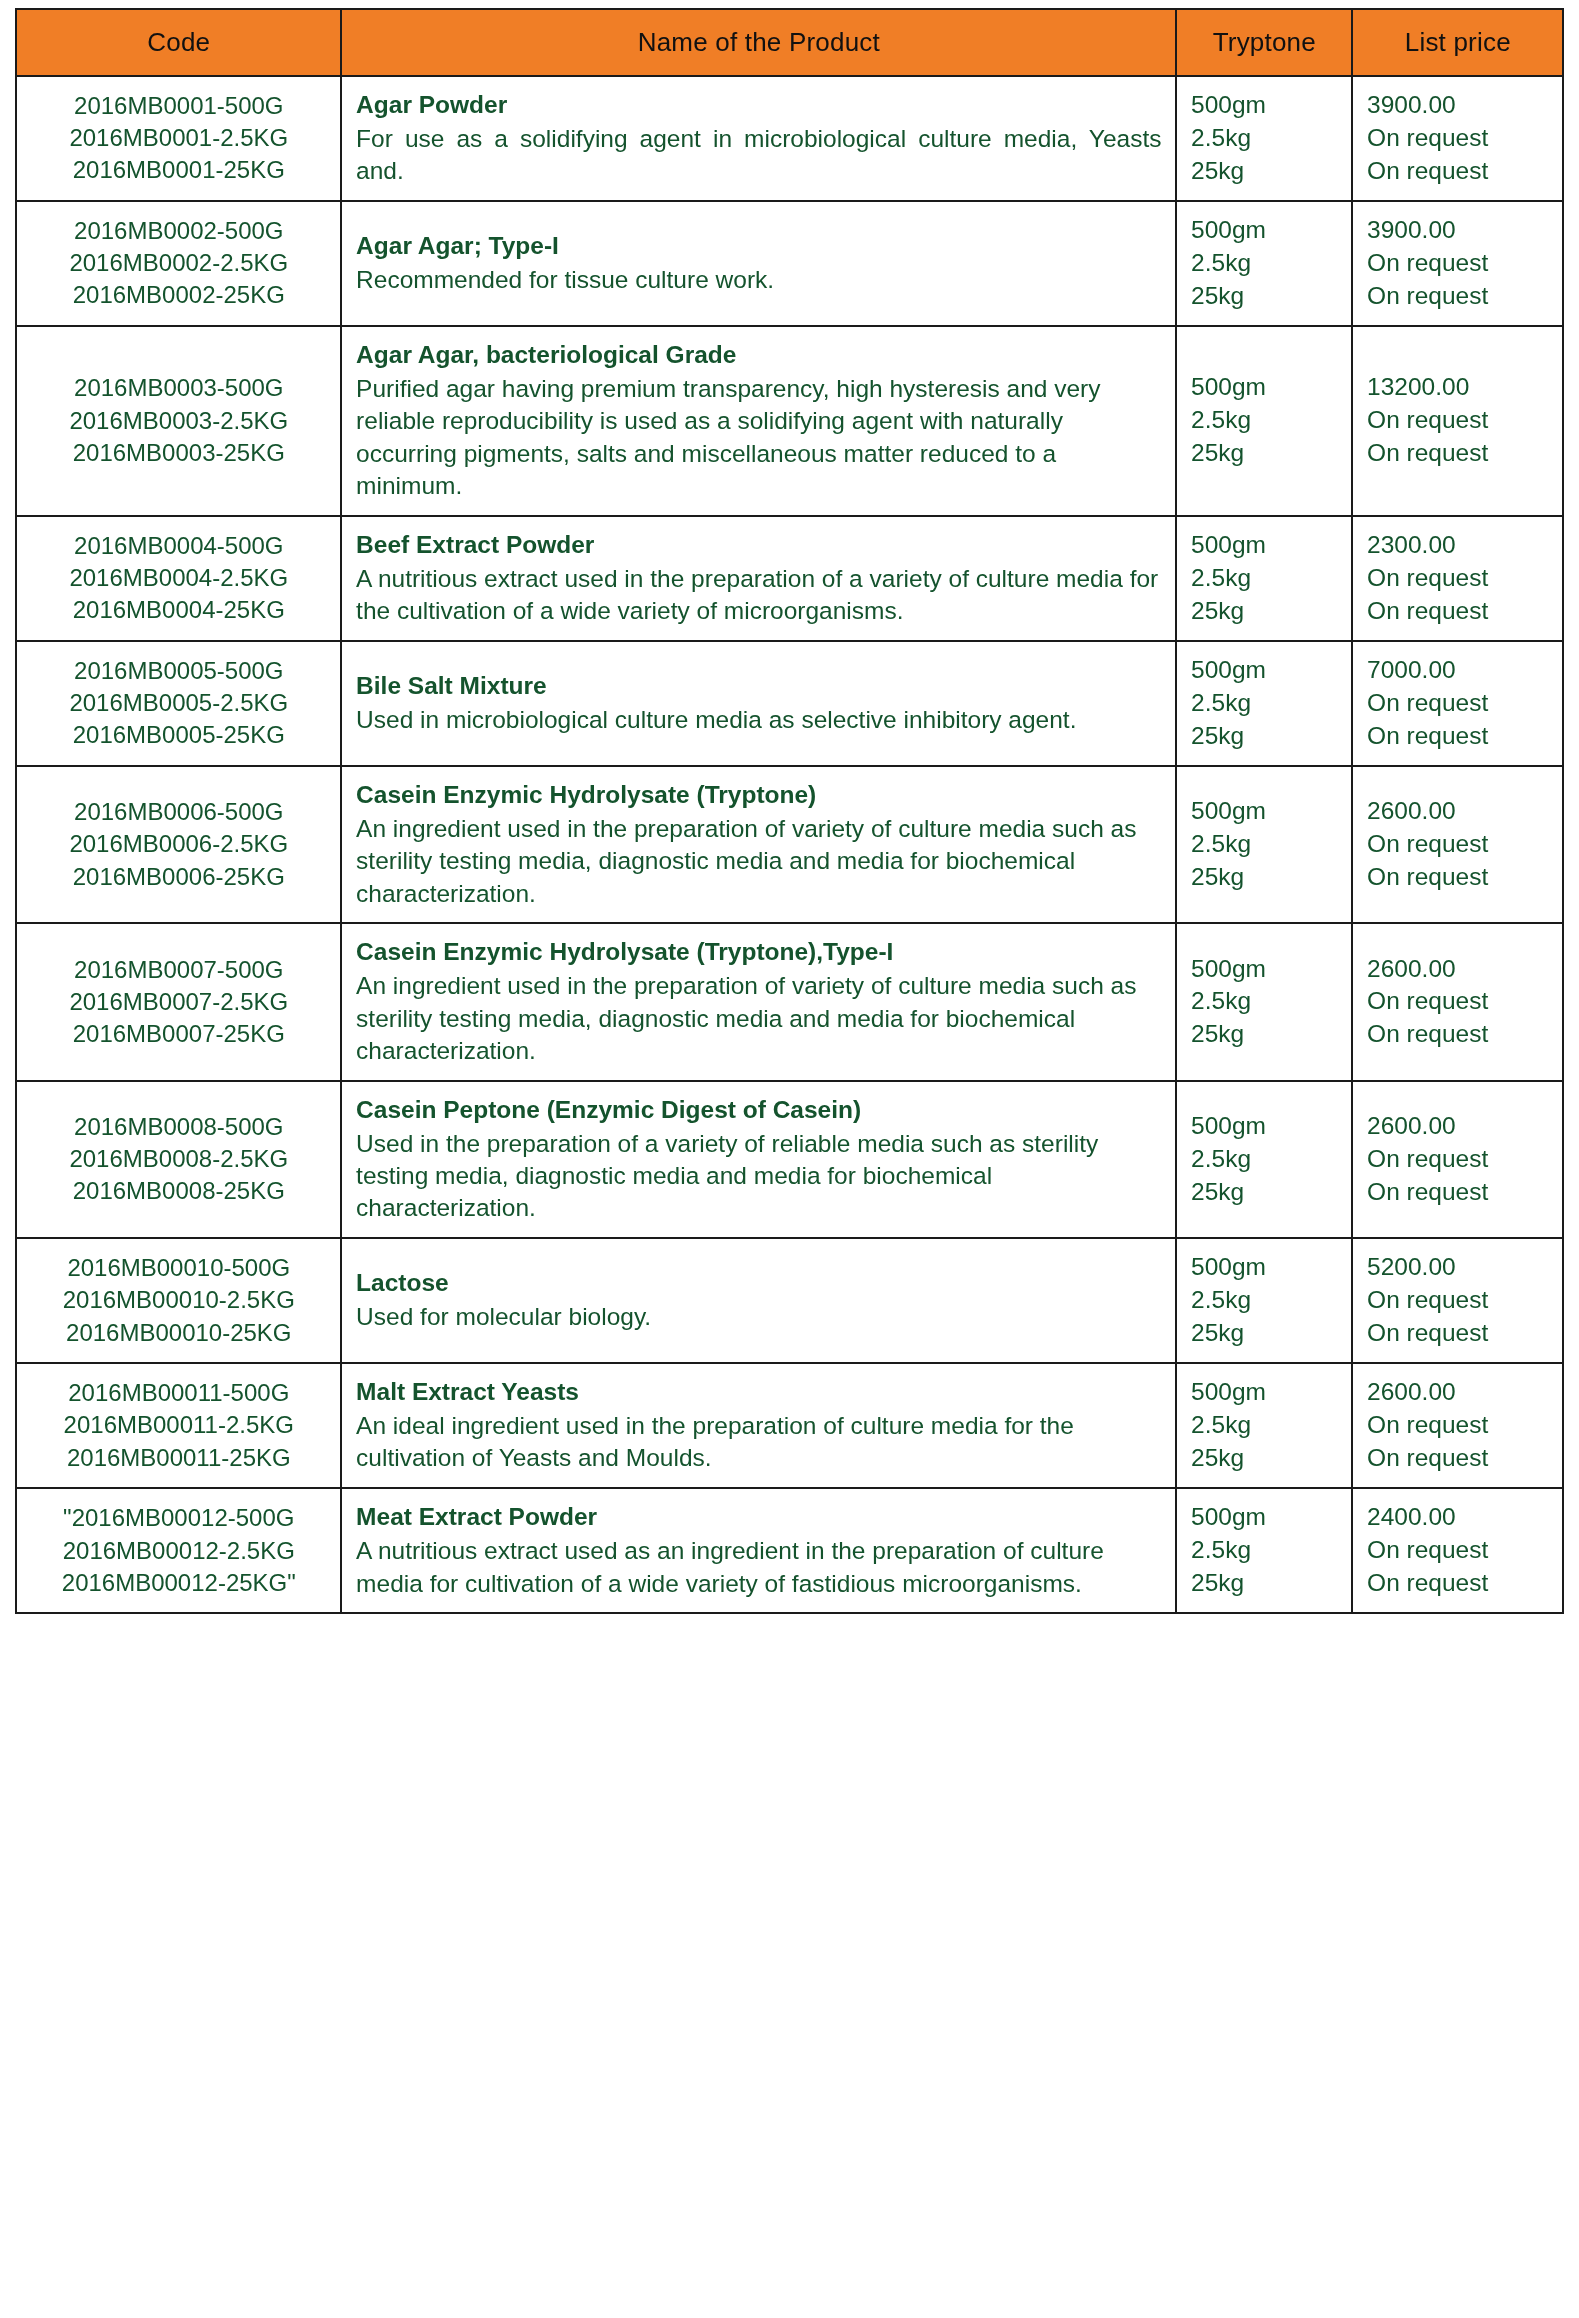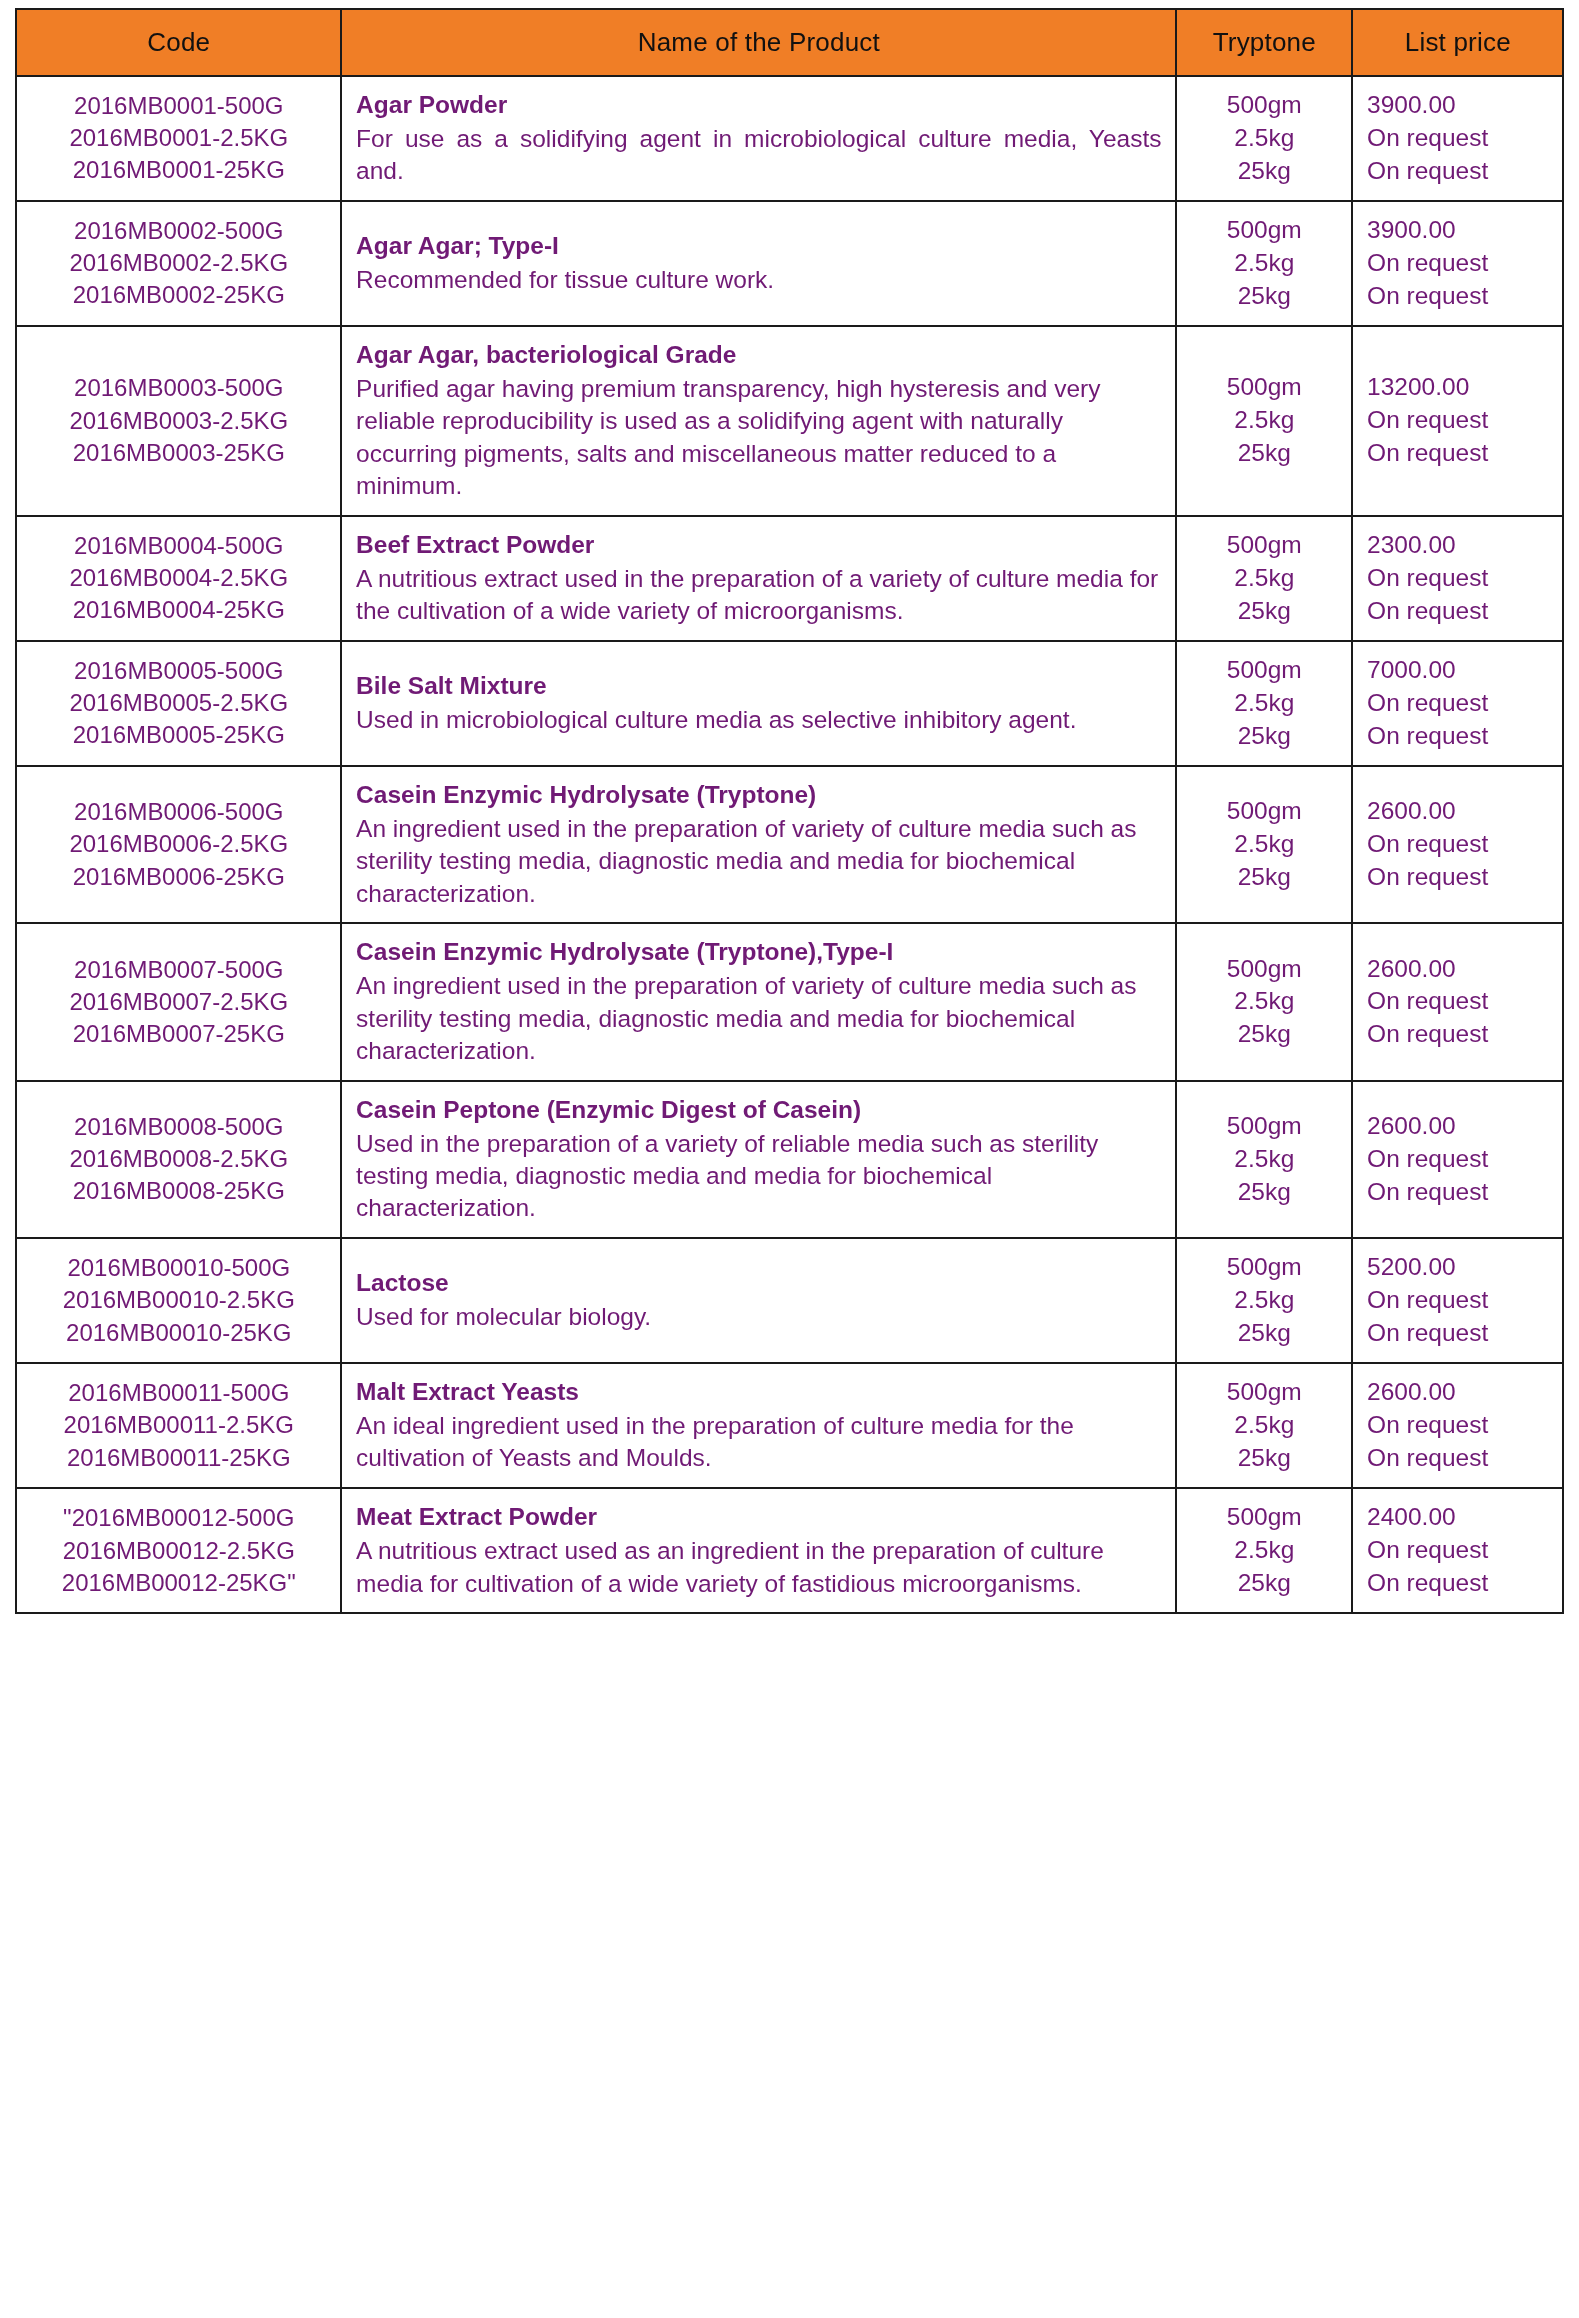--- a/index.html
+++ b/index.html
@@ -32,21 +32,21 @@
     font-size: 26px;
     font-weight: normal;
     color: #111111;
     padding: 17px 7.7px;
     text-align: center;
     letter-spacing: 0.2px;
   }
   tbody td {
     border: 2.3px solid #1a1a1a;
     vertical-align: middle;
-    color: #701a75;
+    color: #14532d;
     padding: 12.3px 13.8px;
   }
   td.code-cell {
     text-align: center;
     font-size: 24px;
     line-height: 1.34;
     white-space: nowrap;
   }
   td.name-cell {
     font-size: 24.5px;
@@ -59,21 +59,21 @@
     display: block;
     margin-bottom: 1.5px;
   }
   td.name-cell .prod-desc {
     display: block;
   }
   td.name-cell .prod-desc.justify {
     text-align: justify;
   }
   td.pack-cell {
-    text-align: center;
+    text-align: left;
     font-size: 24.5px;
     line-height: 1.34;
     white-space: nowrap;
     margin-top: 41px;
   }
   td.price-cell {
     text-align: left;
     font-size: 24.5px;
     line-height: 1.34;
     white-space: nowrap;

